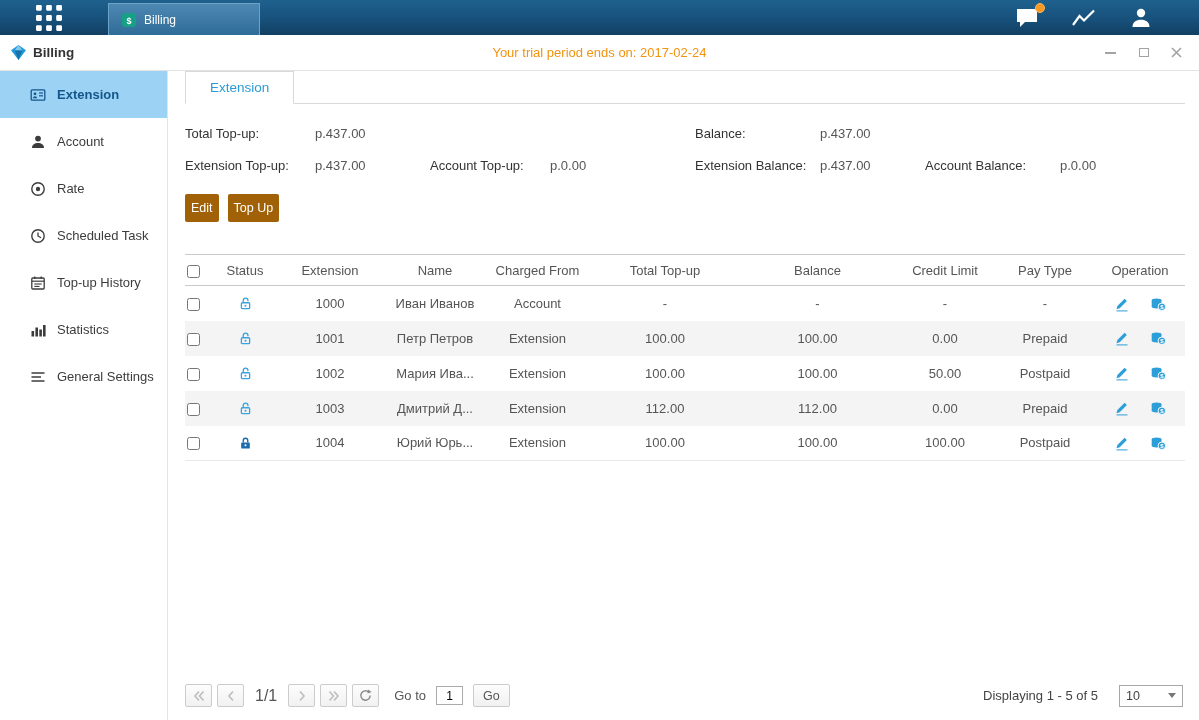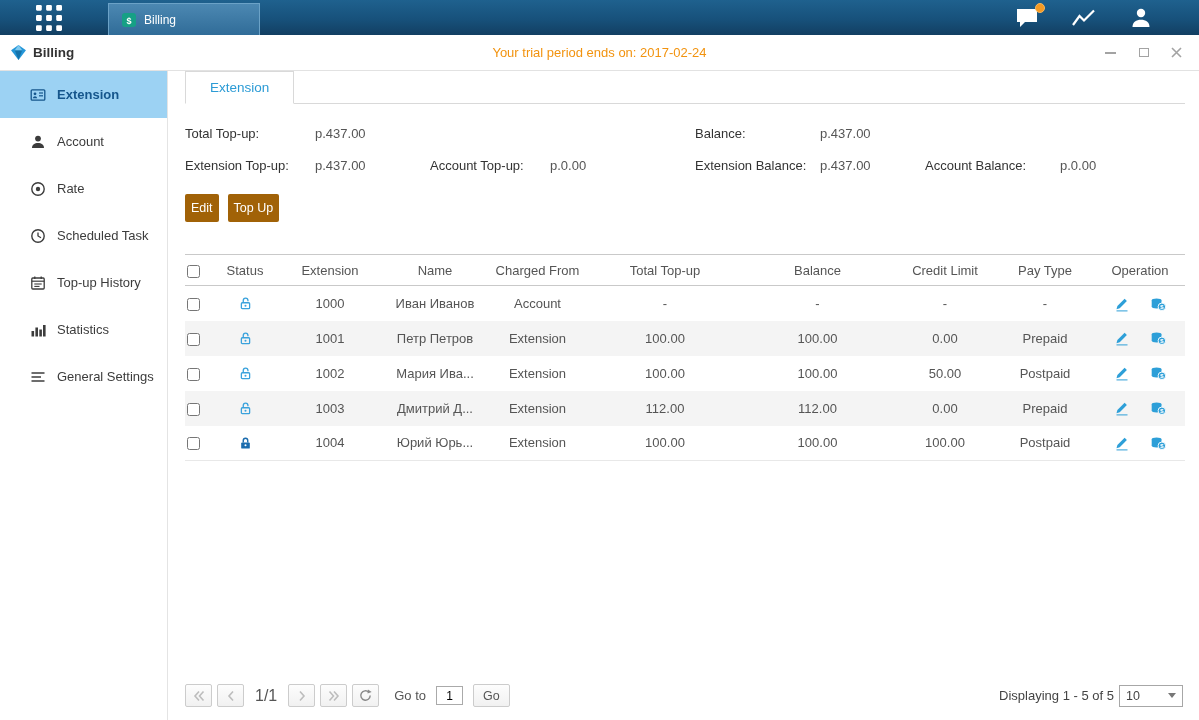--- a/index.html
+++ b/index.html
@@ -57,21 +57,21 @@
   .op{width:16px;height:16px}
 
   .flex-spacer{flex:1}
   .pagination{margin:0 0 13px;display:flex;align-items:center}
   .pg-left{display:flex;align-items:center;gap:5px}
   .pg-btn{width:27px;height:23px;border:1px solid #ccc;border-radius:2px;background:linear-gradient(#fdfdfd,#f1f1f1);display:flex;align-items:center;justify-content:center;cursor:pointer}
   .pg-ind{margin:0 6px;color:#555;font-size:16px}
   .goto-label{margin-left:10px;color:#555}
   .goto-input{width:27px;height:19px;border:1px solid #aaa;text-align:center;margin:0 5px;font-family:inherit;font-size:12px}
   .go-btn{height:23px;padding:0 9px;border:1px solid #ccc;border-radius:2px;background:linear-gradient(#fdfdfd,#f1f1f1);font-size:12.5px;color:#555;cursor:pointer;font-family:inherit}
-  .pg-right{margin-left:auto;display:flex;align-items:center;gap:5px;padding-right:2px}
+  .pg-right{margin-left:auto;display:flex;align-items:center;gap:21px;padding-right:2px}
   .displaying{color:#444}
   .page-size{width:64px;height:22px;border:1px solid #a7a7a7;background:#fff;display:flex;align-items:center;padding:0 6px;cursor:pointer;font-size:12.5px;color:#444}
   .caret{margin-left:auto;width:0;height:0;border-left:4px solid transparent;border-right:4px solid transparent;border-top:5px solid #777}
 </style>
 </head>
 <body>
 
 <div class="screen">
 
   <div class="topbar">

